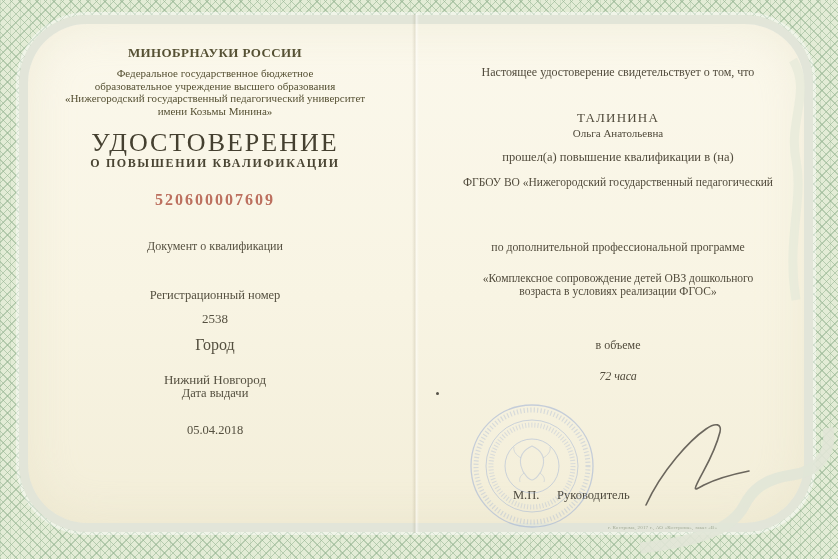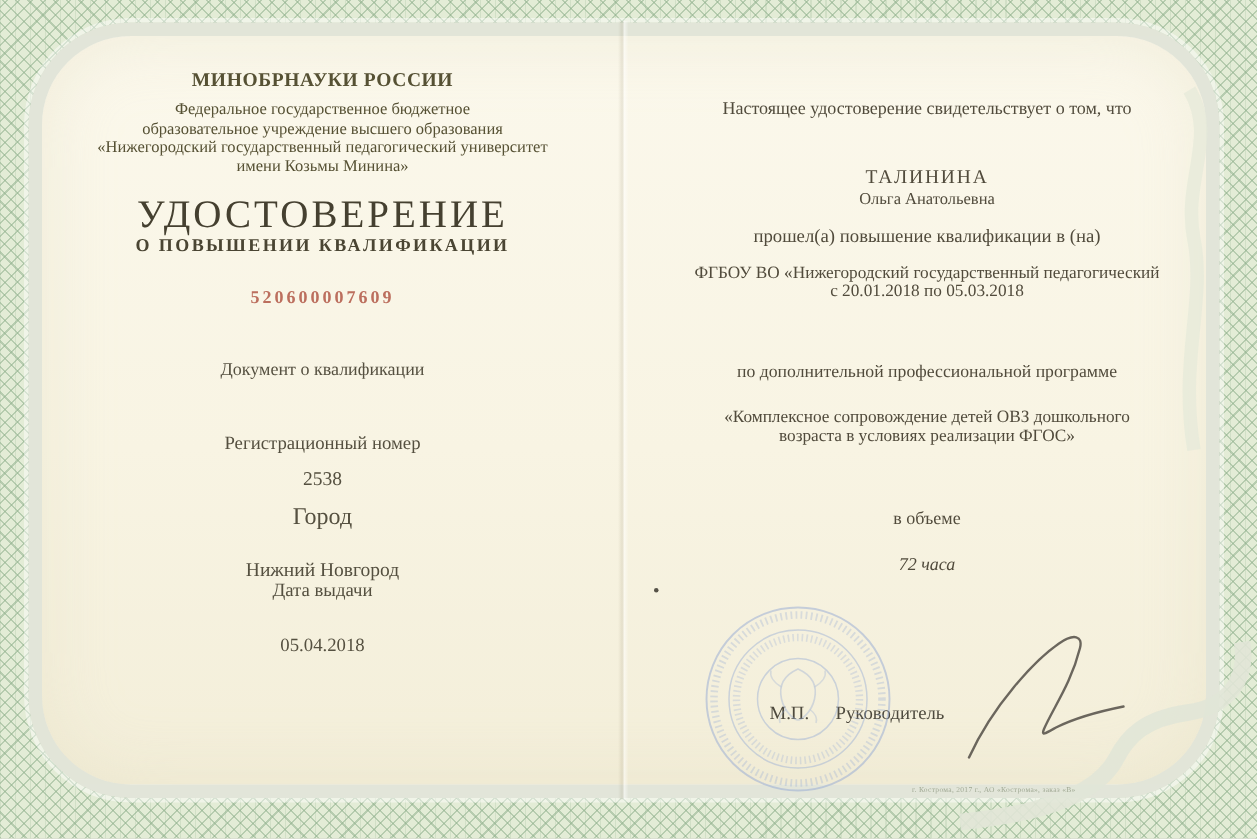--- a/index.html
+++ b/index.html
@@ -26,38 +26,38 @@
   }
   .ink-dot{position:absolute;left:436px;top:392px;width:3px;height:3px;border-radius:50%;background:#3a362e;opacity:.85;}
   .page{position:absolute;top:0;text-align:center;}
   .page-left{left:30px;width:370px;color:#555040;}
   .page-right{left:442px;width:352px;color:#514b3c;}
   .abs{position:absolute;left:0;width:100%;}
   .ministry{top:45px;font-size:13px;font-weight:bold;letter-spacing:.4px;color:#565134;}
   .institution{top:67px;font-size:11px;font-weight:normal;line-height:12.6px;color:#565134;}
   .doc-title{top:128px;font-size:26px;letter-spacing:2px;color:#454030;font-weight:normal;margin:0;}
   .doc-subtitle{top:156px;font-size:12px;letter-spacing:1.6px;color:#4a4533;font-weight:bold;}
-  .blank-number{top:191px;font-size:12px;letter-spacing:2px;color:#bc6f5e;font-weight:bold;}
+  .blank-number{top:191px;font-size:16px;letter-spacing:2px;color:#bc6f5e;font-weight:bold;}
   .doc-type{top:239px;font-size:12px;}
   .reg-label{top:288px;font-size:12.5px;}
   .reg-value{top:311px;font-size:13px;}
   .city-label{top:336px;font-size:16px;}
   .city-value{top:372px;font-size:13px;}
   .date-label{top:386px;font-size:12.5px;}
   .date-value{top:410px;font-size:12.5px;margin-top:13px;}
   .statement{top:65px;font-size:12px;}
   .surname{top:110px;font-size:13px;letter-spacing:1.2px;}
   .given-names{top:127px;font-size:11px;}
   .completed{top:150px;font-size:12.5px;}
   .org-block{top:176px;font-size:11.5px;line-height:12.4px;}
   .program-intro{top:240px;font-size:11.8px;}
   .program-block{top:272px;font-size:11.5px;line-height:13.2px;}
   .volume-label{top:338px;font-size:12px;}
   .volume-value{top:369px;font-size:12px;font-style:italic;}
-  .sign-row{top:468px;height:16px;text-align:center;font-size:12.5px;color:#4e4a3e;}
+  .sign-row{top:488px;height:16px;text-align:center;font-size:12.5px;color:#4e4a3e;}
   .seal-abbr{position:absolute;left:71px;top:0;}
   .signer-title{position:absolute;left:115px;top:0;}
   .stamp{position:absolute;left:464px;top:398px;opacity:.62;}
   .signature{position:absolute;left:628px;top:412px;}
   .microprint{
     position:absolute;left:608px;top:525px;width:160px;
     font-size:5px;letter-spacing:.2px;color:#9aa38d;text-align:left;opacity:.9;
     font-family:"Liberation Serif",serif;
   }
 </style>
@@ -96,21 +96,20 @@
     <div class="abs date-value">05.04.2018</div>
   </section>
 
   <section class="page page-right">
     <div class="abs statement">Настоящее удостоверение свидетельствует о том, что</div>
     <div class="abs surname">ТАЛИНИНА</div>
     <div class="abs given-names">Ольга Анатольевна</div>
     <div class="abs completed">прошел(а) повышение квалификации в (на)</div>
     <div class="abs org-block">
       <div>ФГБОУ ВО «Нижегородский государственный педагогический</div>
-      <div>с 20.01.2018  по 05.03.2018</div>
     </div>
     <div class="abs program-intro">по дополнительной профессиональной программе</div>
     <div class="abs program-block">
       <div>«Комплексное сопровождение детей ОВЗ дошкольного</div>
       <div>возраста в условиях реализации ФГОС»</div>
     </div>
     <div class="abs volume-label">в объеме</div>
     <div class="abs volume-value">72 часа</div>
     <div class="abs sign-row">
       <span class="seal-abbr">М.П.</span>

